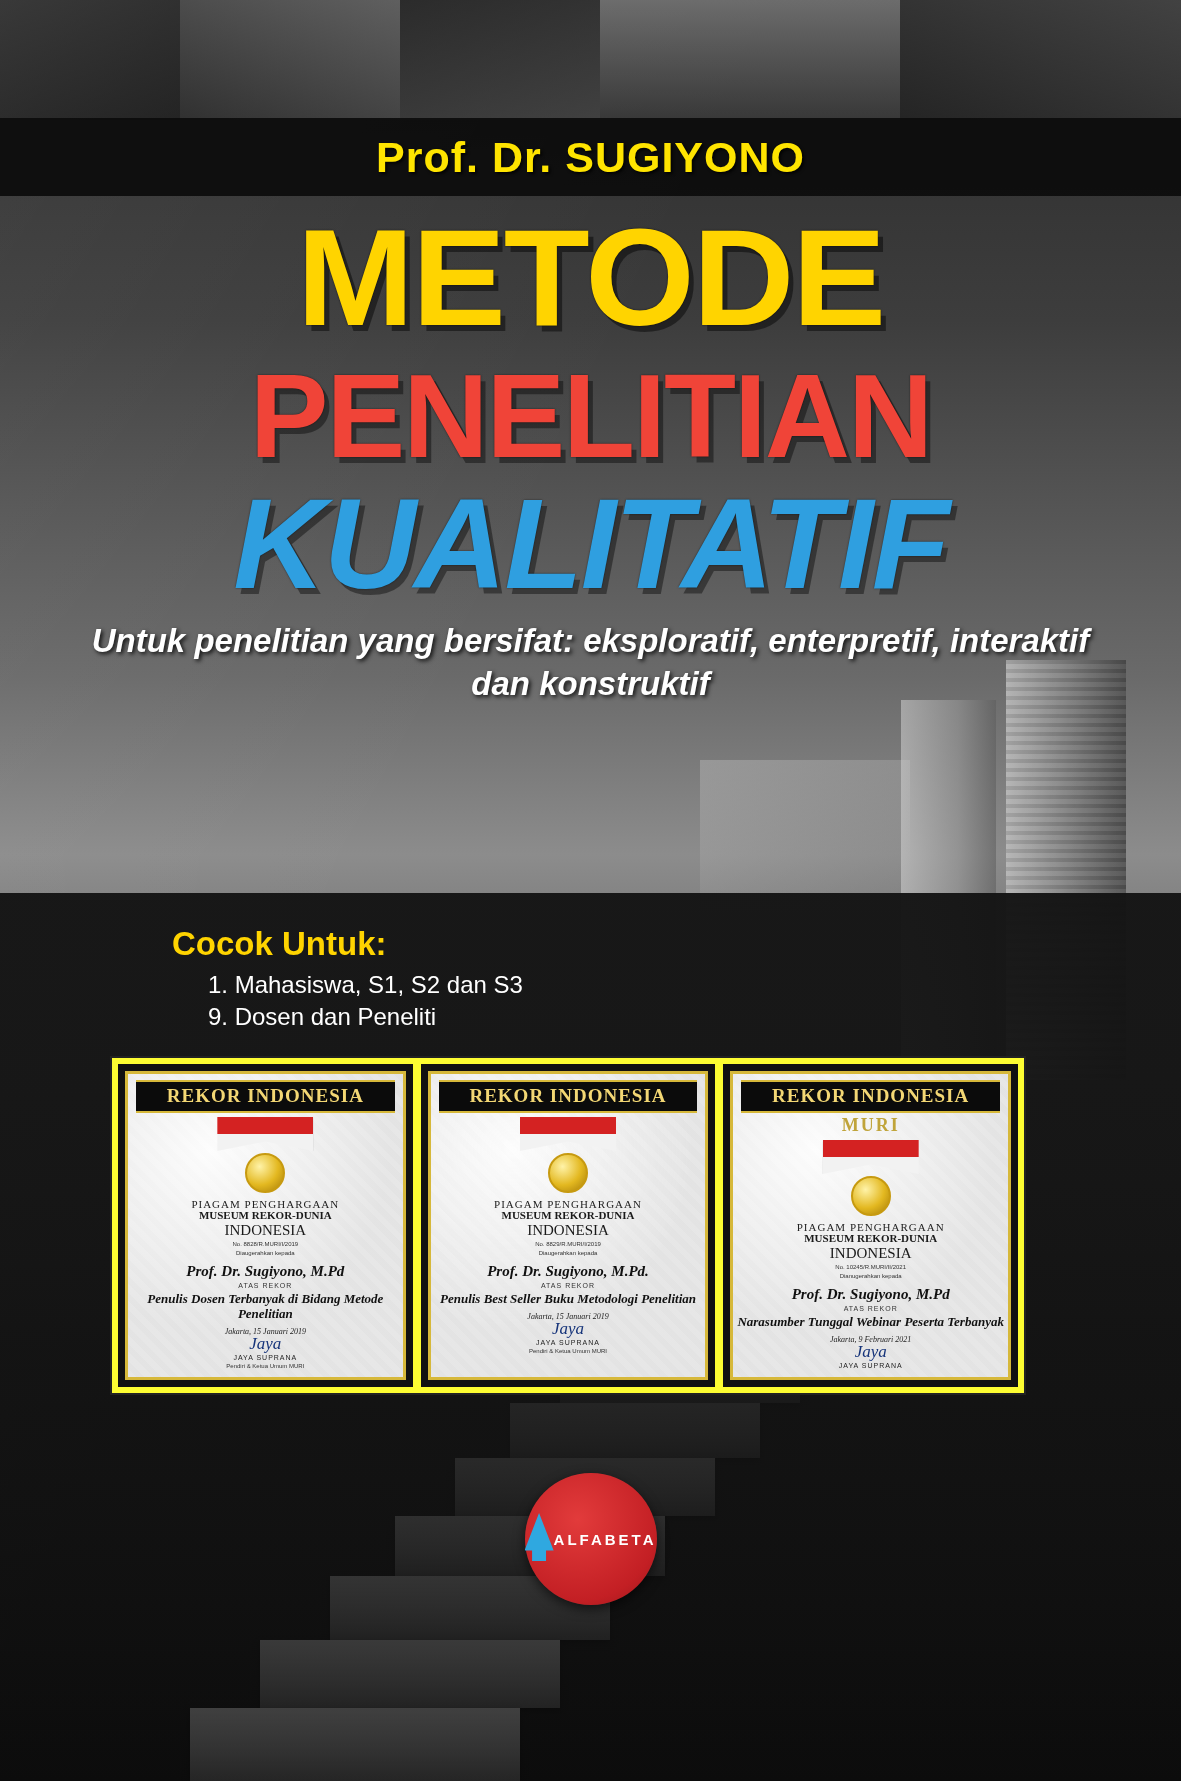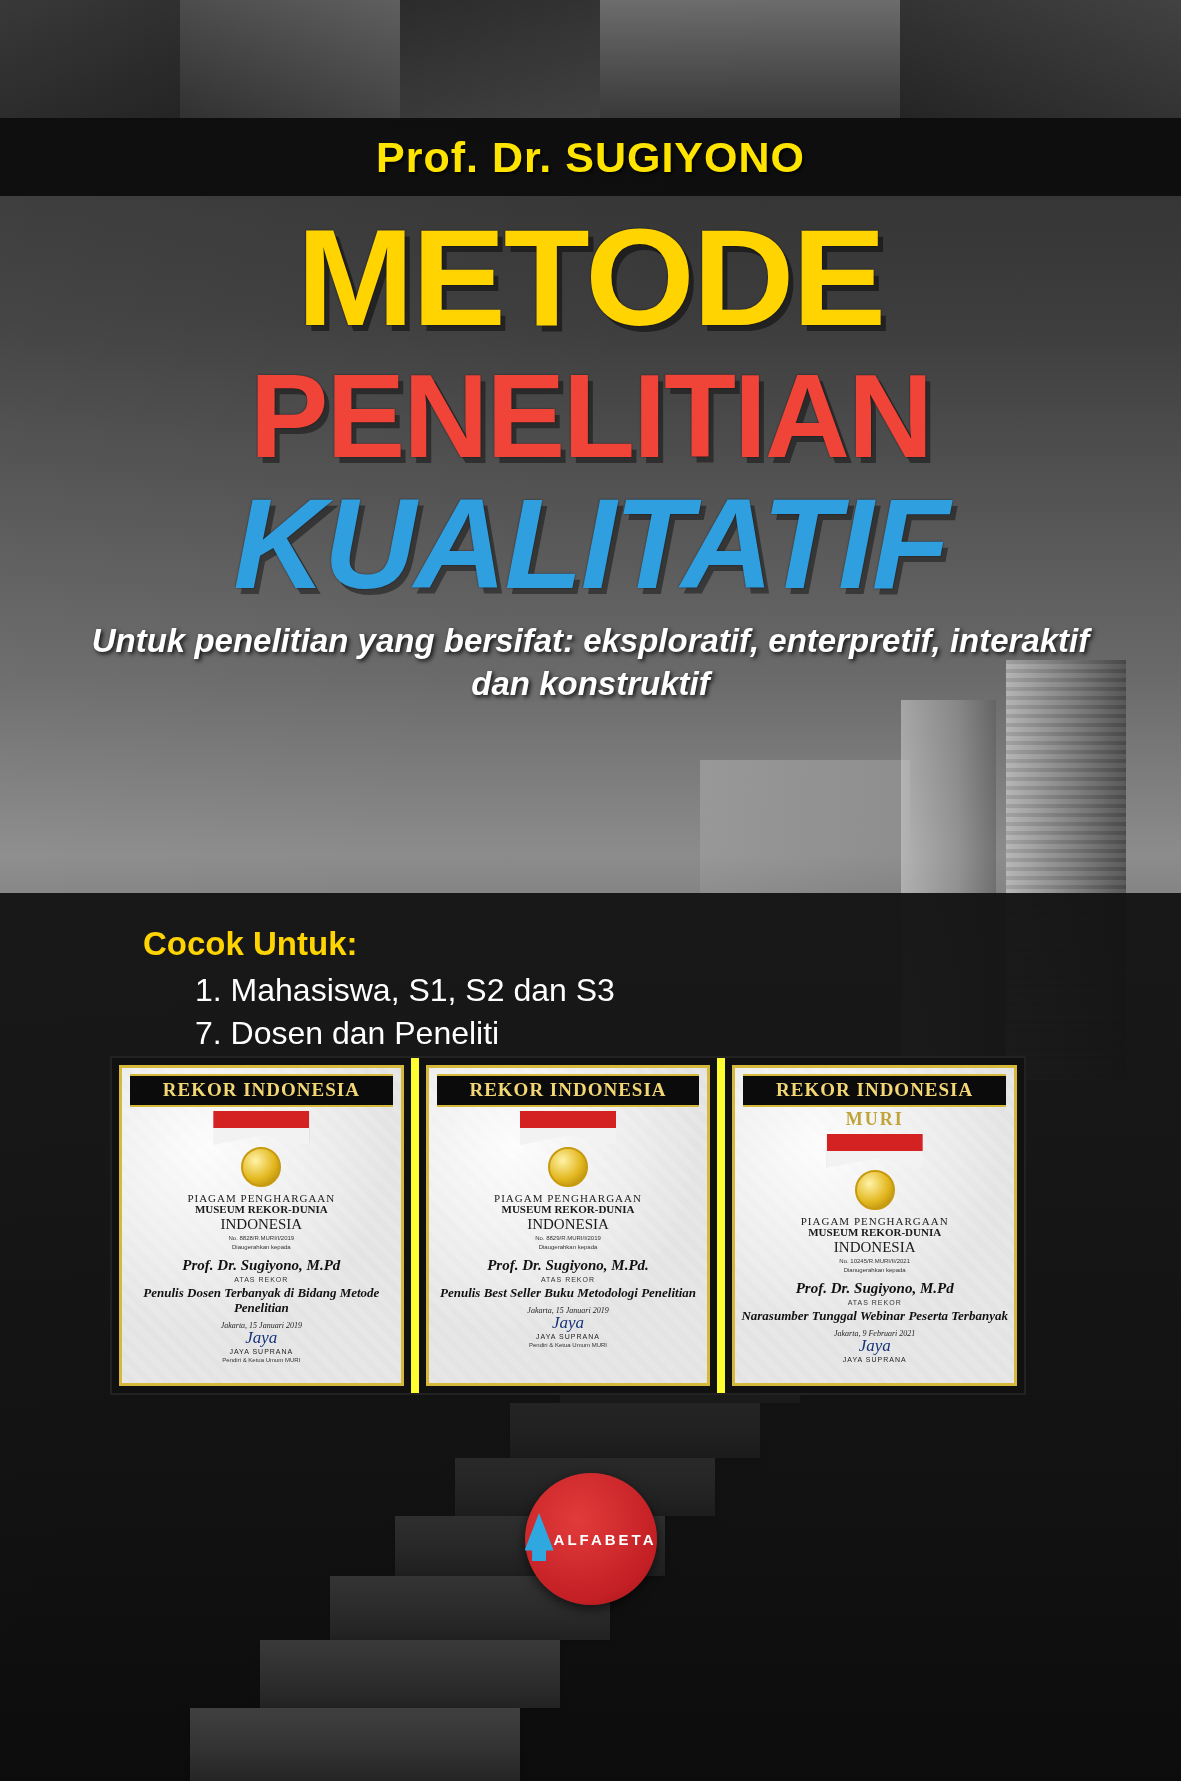--- a/index.html
+++ b/index.html
@@ -137,44 +137,45 @@
     position: absolute;
     left: 0;
     top: 893px;
     width: 100%;
     height: 888px;
     background: linear-gradient(180deg, rgba(20,20,20,0.97) 0%, rgba(18,18,18,0.92) 55%, rgba(10,10,10,0.72) 100%);
   }
 
   .audience {
     position: absolute;
-    left: 143px;
+    left: 172px;
     top: 925px;
     color: #ffffff;
   }
   .audience-title {
     color: #ffd400;
     font-size: 33px;
     font-weight: bold;
     margin-bottom: 6px;
   }
   .audience-item {
-    font-size: 32px;
-    margin-left: 52px;
+    font-size: 24px;
+    margin-left: 36px;
     line-height: 1.35;
   }
 
   
   .certs {
     position: absolute;
     left: 112px;
     top: 1058px;
     width: 912px;
     height: 335px;
     background: #fdfd32;
+    padding: 6px;
     box-sizing: border-box;
     display: flex;
     gap: 8px;
     box-shadow: 0 0 0 2px #222;
   }
   .cert {
     position: relative;
     flex: 1;
     background: #111;
     padding: 7px;
@@ -361,21 +362,21 @@
     <div class="t-line t-penelitian">PENELITIAN</div>
     <div class="t-line t-kualitatif">KUALITATIF</div>
     <div class="subtitle">Untuk penelitian yang bersifat: eksploratif, enterpretif, interaktif dan konstruktif</div>
   </div>
 
   <div class="lower-panel"></div>
 
   <div class="audience">
     <div class="audience-title">Cocok Untuk:</div>
     <div class="audience-item">1. Mahasiswa, S1, S2 dan S3</div>
-    <div class="audience-item">7. Dosen dan Peneliti</div>
+    <div class="audience-item">9. Dosen dan Peneliti</div>
   </div>
 
   <div class="certs">
 
     <div class="cert">
       <div class="cert-inner">
         <div class="cert-header">REKOR INDONESIA</div>
         <div class="ribbon"></div>
         <div class="medal"></div>
         <div class="cert-t1">PIAGAM PENGHARGAAN</div>

